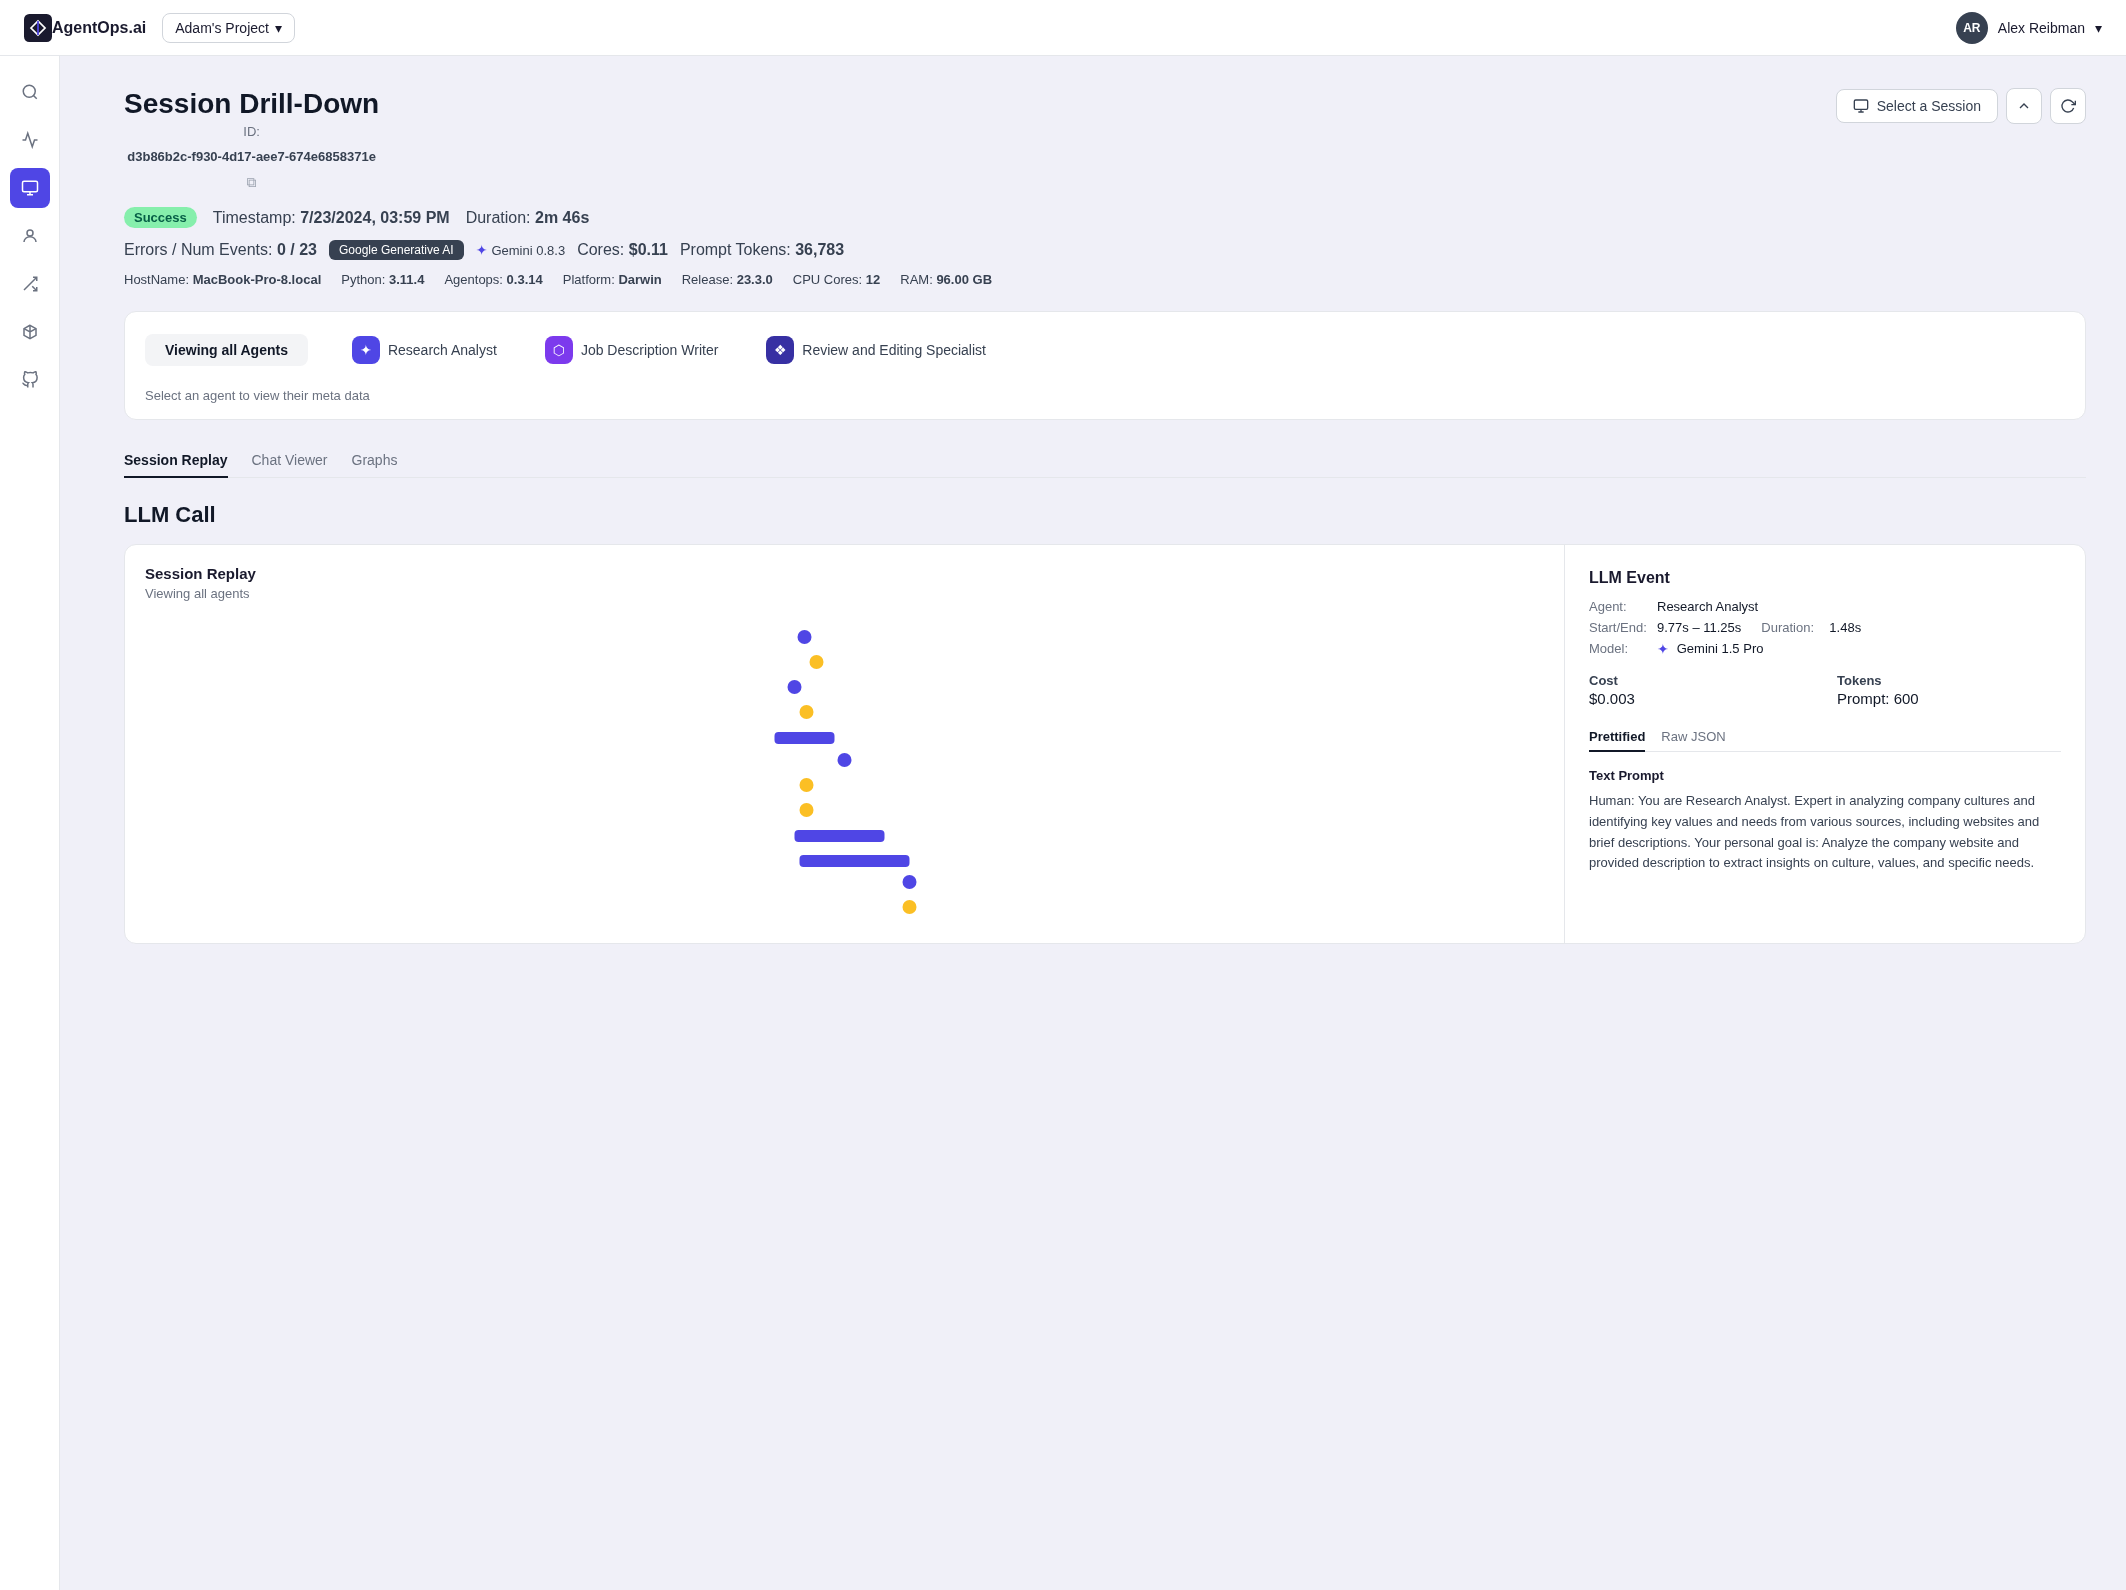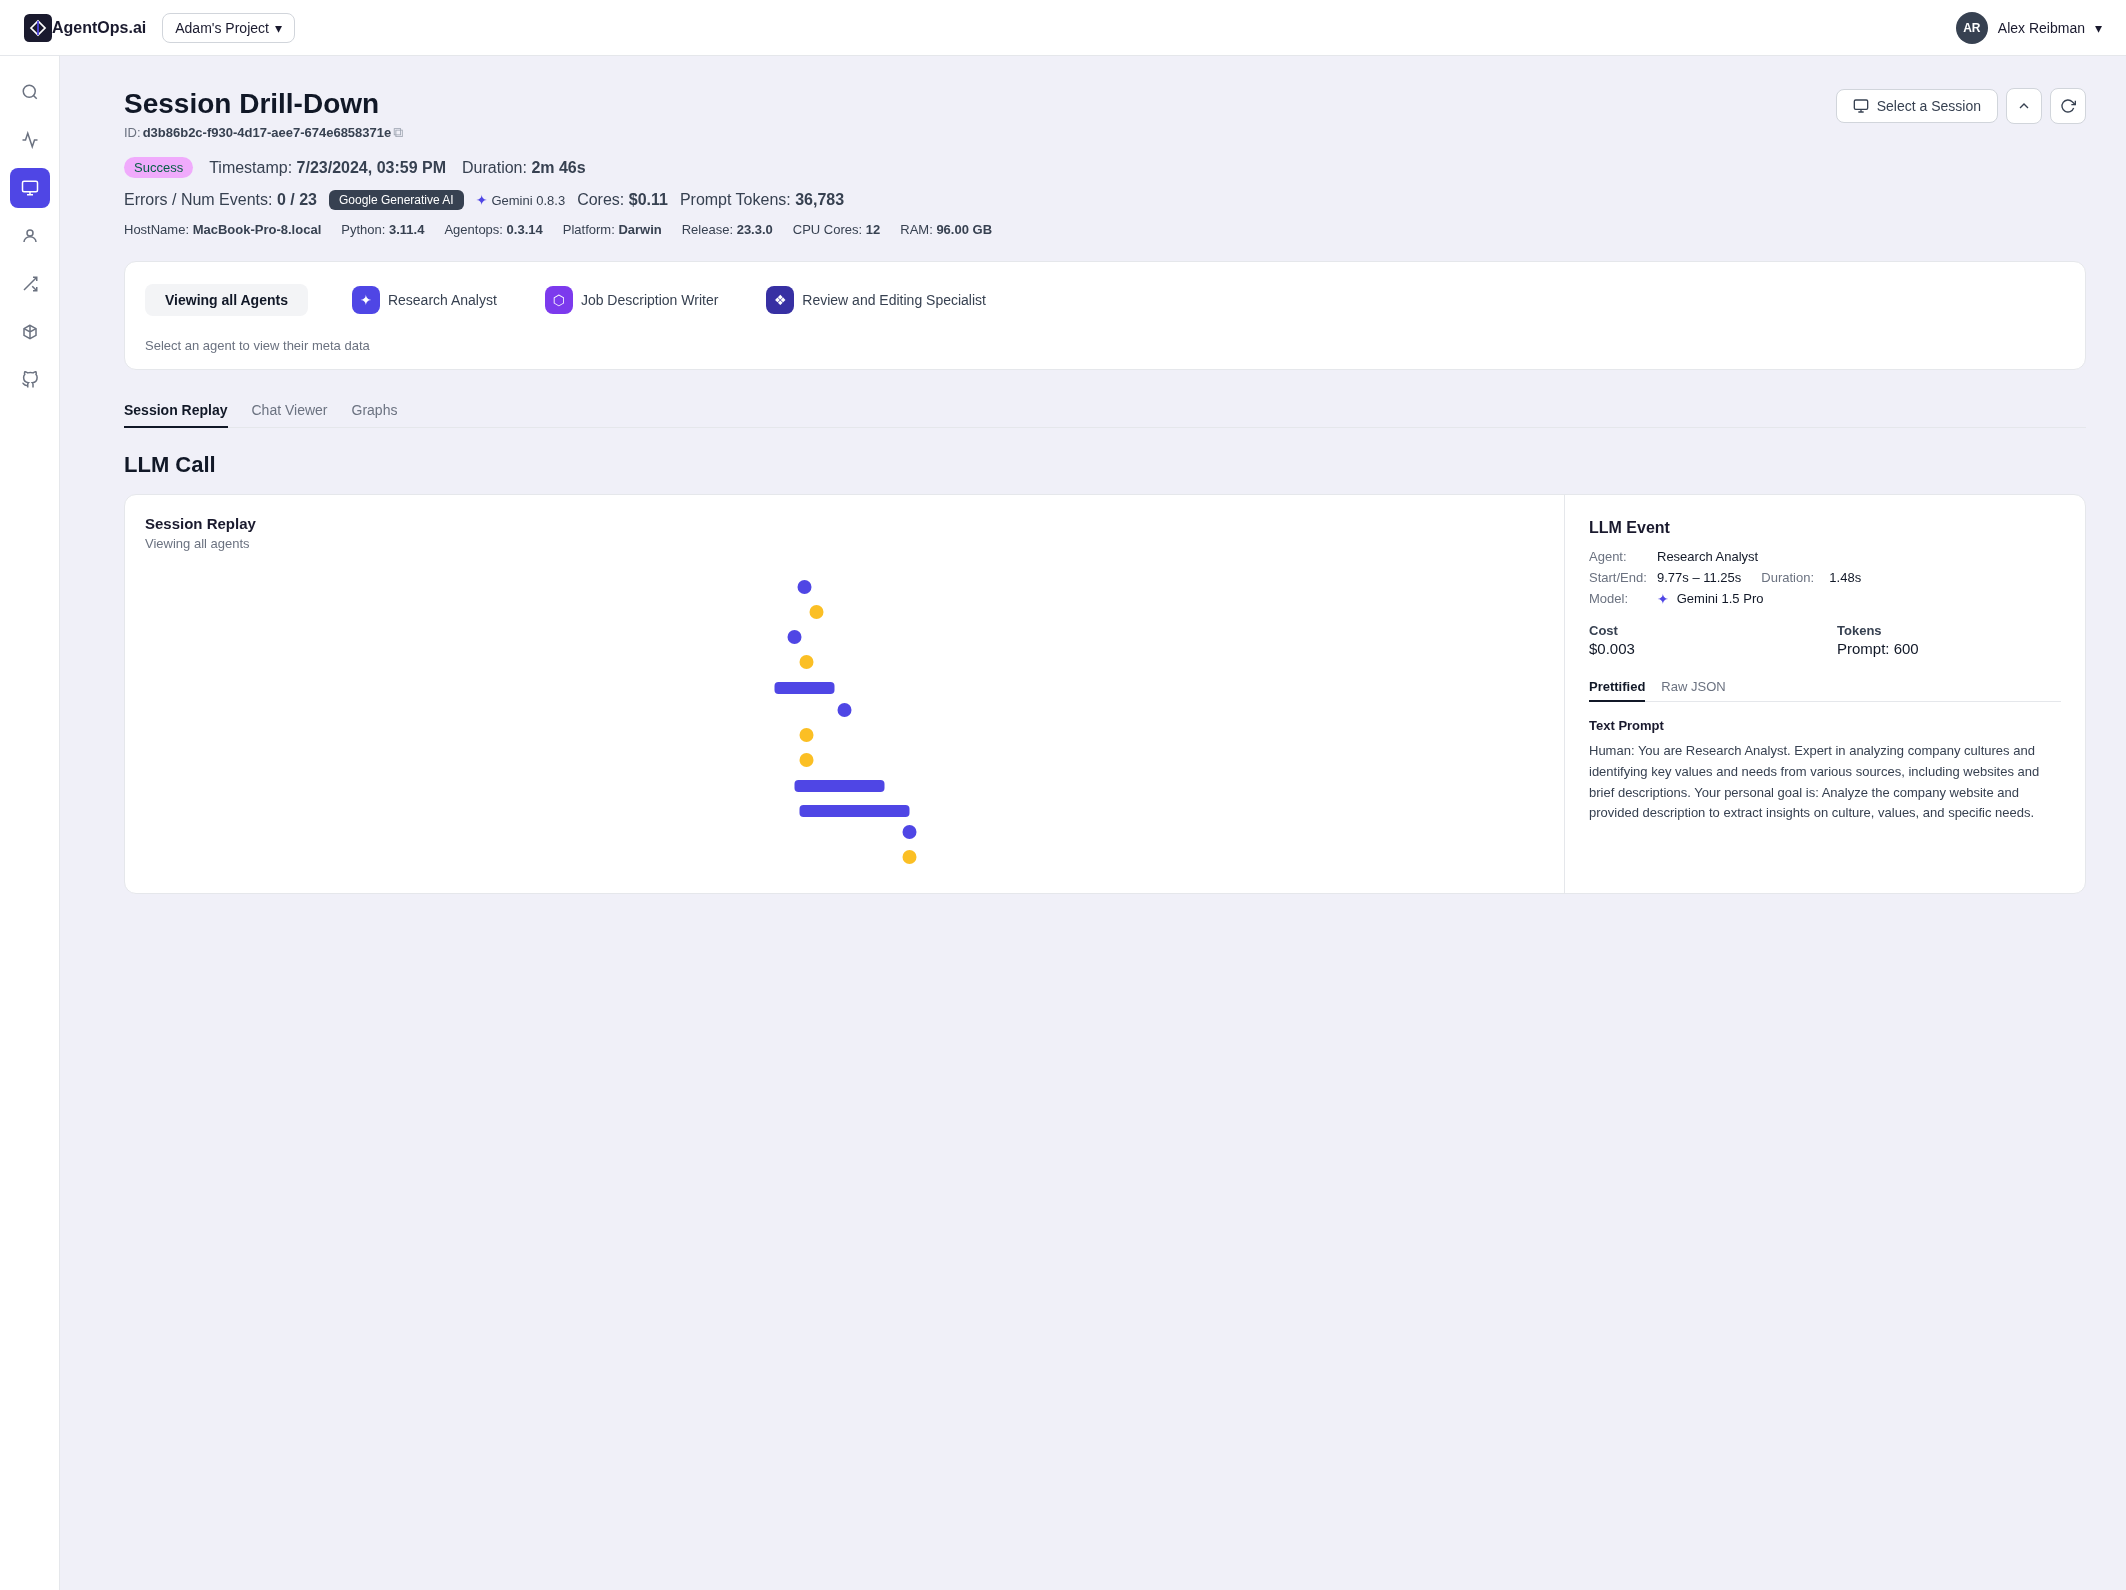--- a/index.html
+++ b/index.html
@@ -36,41 +36,41 @@
 
     
     .main {
       margin-top: 56px; margin-left: 84px;
       padding: 32px 40px; min-height: calc(100vh - 56px);
     }
 
     
     .page-header { display: flex; align-items: flex-start; justify-content: space-between; margin-bottom: 16px; }
     .page-title { font-size: 28px; font-weight: 700; color: #111827; }
-    .session-id { font-size: 13px; color: #6b7280; margin-top: 4px; display: flex; align-items: center; gap: 2px; }
+    .session-id { font-size: 13px; color: #6b7280; margin-top: 4px; display: flex; align-items: center; gap: 10px; flex-direction: column; }
     .session-id strong { color: #374151; }
     .copy-icon { cursor: pointer; font-size: 14px; color: #9ca3af; }
 
     .header-actions { display: flex; align-items: center; gap: 8px; }
     .btn-select-session {
       display: flex; align-items: center; gap: 8px;
       border: 1px solid #d1d5db; border-radius: 8px;
       padding: 8px 16px; cursor: pointer; font-size: 14px; background: #fff;
       color: #374151;
     }
     .btn-icon {
       width: 36px; height: 36px; border: 1px solid #d1d5db; border-radius: 8px;
       display: flex; align-items: center; justify-content: center;
       cursor: pointer; background: #fff; color: #374151; font-size: 16px;
     }
 
     
     .session-meta { display: flex; align-items: center; gap: 16px; margin-bottom: 12px; flex-wrap: wrap; }
     .badge-success {
-      background: #f0abfc; color: #065f46; font-size: 13px; font-weight: 400;
+      background: #86efac; color: #065f46; font-size: 13px; font-weight: 700;
       padding: 3px 10px; border-radius: 12px;
     }
     .meta-item { font-size: 16px; color: #374151; }
     .meta-item strong { font-weight: 600; }
 
     .session-meta2 { display: flex; align-items: center; gap: 12px; margin-bottom: 12px; flex-wrap: wrap; }
     .tag-google-ai {
       background: #374151; color: #fff; font-size: 12px; font-weight: 500;
       padding: 3px 10px; border-radius: 6px;
     }

